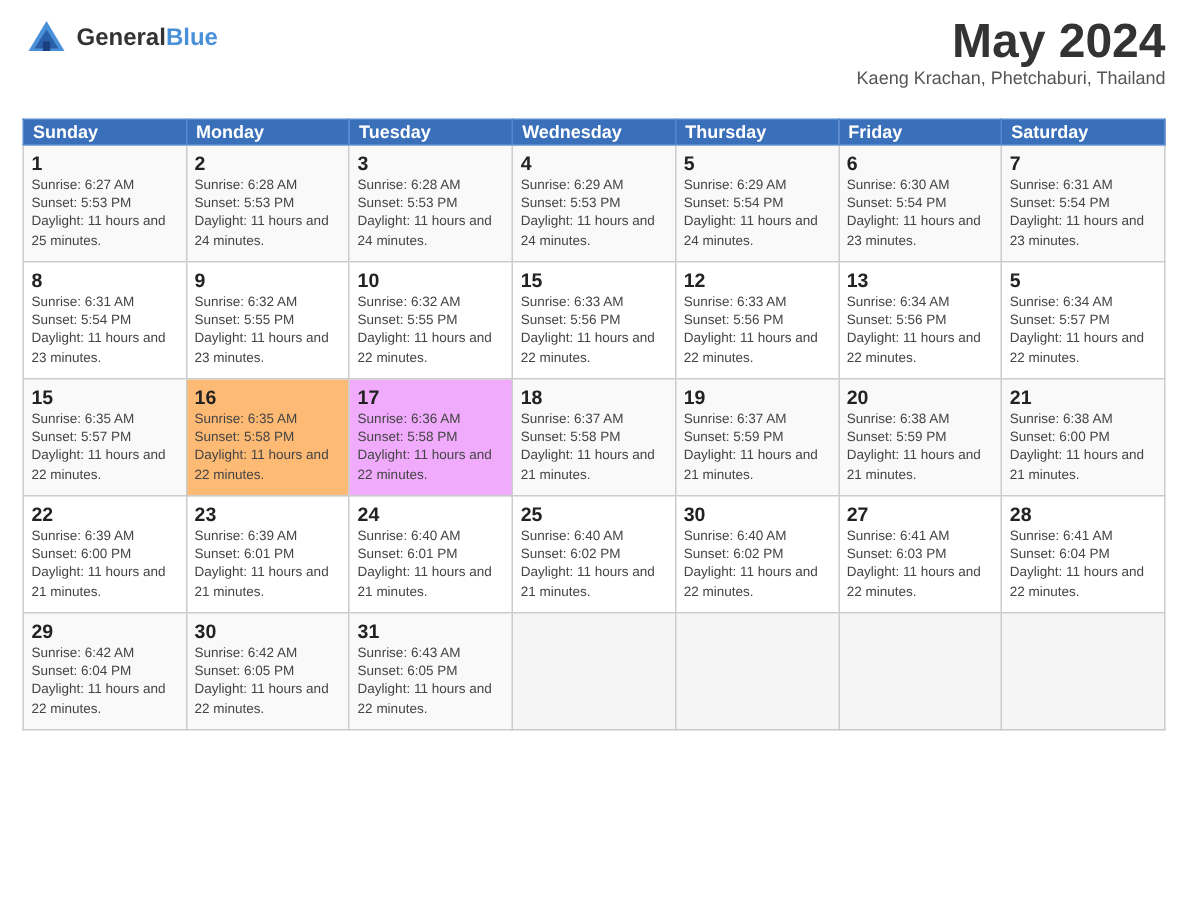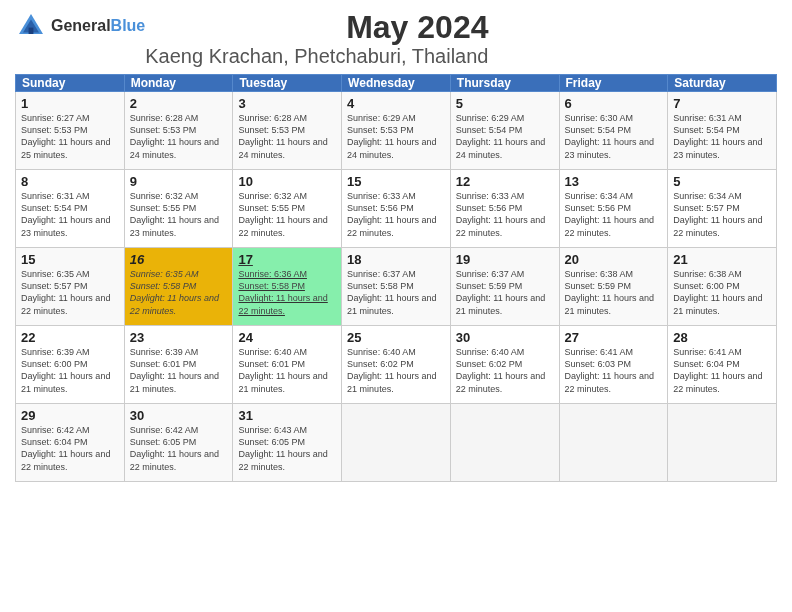--- a/index.html
+++ b/index.html
@@ -10,22 +10,22 @@
       background: #fff;
       overflow: hidden;
     }
     .container {
       width: 792px;
       padding: 10px 15px;
     }
     .header-row {
       display: flex;
       align-items: flex-start;
-      justify-content: flex-start;
-      margin-bottom: 6px;
+      justify-content: space-between;
+      margin-bottom: 20px;
     }
     .logo {
       display: flex;
       align-items: center;
       gap: 4px;
     }
     .logo-text-general {
       font-size: 16px;
       font-weight: bold;
       color: #333;
@@ -42,21 +42,21 @@
     .title-block {
       text-align: right;
     }
     .month-title {
       font-size: 32px;
       font-weight: bold;
       color: #333;
       line-height: 1.1;
     }
     .location-subtitle {
-      font-size: 20px;
+      font-size: 12px;
       color: #555;
     }
     .calendar-table {
       width: 100%;
       border-collapse: collapse;
       table-layout: fixed;
     }
     .calendar-table th {
       background-color: #3a6fba;
       color: #fff;
@@ -249,29 +249,29 @@
         </tr>
         <tr>
           <td style="background: rgb(249, 249, 249);">
         <span class="day-num">15</span>
         <div class="day-info">
           <span>Sunrise: 6:35 AM</span><br>
           <span>Sunset: 5:57 PM</span><br>
           <span>Daylight: 11 hours and 22 minutes.</span>
         </div>
       </td>
-          <td style="background: #eab308; font-style: italic;">
+          <td style="background: #fdba74;">
         <span class="day-num">16</span>
         <div class="day-info">
           <span>Sunrise: 6:35 AM</span><br>
           <span>Sunset: 5:58 PM</span><br>
           <span>Daylight: 11 hours and 22 minutes.</span>
         </div>
       </td>
-          <td style="background: #86efac; text-decoration: underline;">
+          <td style="background: #f0abfc;">
         <span class="day-num">17</span>
         <div class="day-info">
           <span>Sunrise: 6:36 AM</span><br>
           <span>Sunset: 5:58 PM</span><br>
           <span>Daylight: 11 hours and 22 minutes.</span>
         </div>
       </td>
           <td style="background: rgb(249, 249, 249);">
         <span class="day-num">18</span>
         <div class="day-info">

